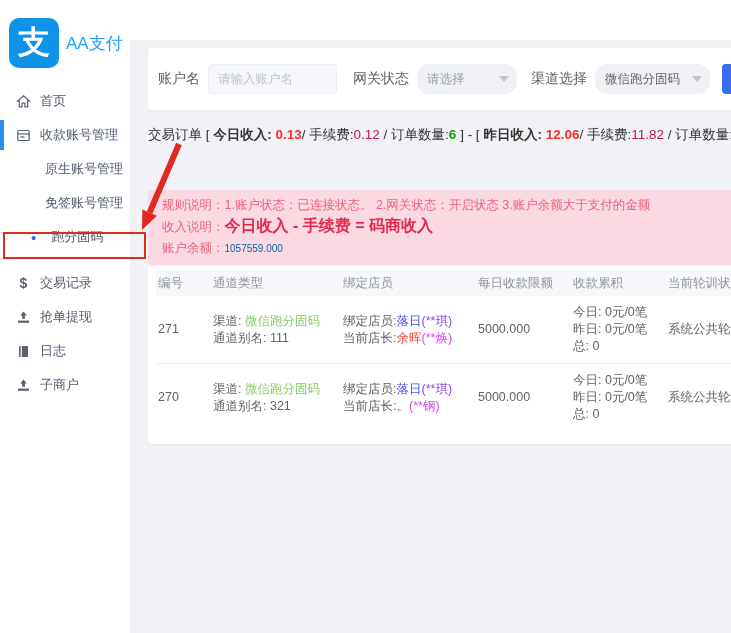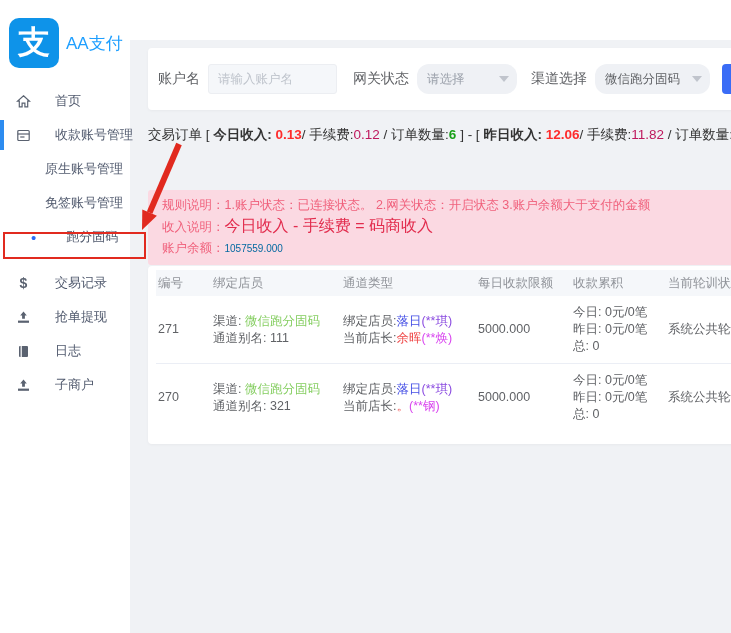--- a/index.html
+++ b/index.html
@@ -9,21 +9,21 @@
 
   .topbar{position:absolute;left:130px;top:0;width:601px;height:40px;background:#fff;}
 
   
   .sidebar{position:absolute;left:0;top:0;width:130px;height:633px;background:#fff;z-index:5;}
   .logo-row{display:flex;align-items:center;gap:7px;padding:18px 0 0 9px;}
   .logo-badge{width:50px;height:50px;background:#0e93e9;border-radius:10px;color:#fff;
               display:flex;align-items:center;justify-content:center;font-size:32px;font-weight:bold;}
   .logo-title{color:#1e9fff;font-size:17px;}
   .menu{margin-top:16px;}
-  .menu-item{position:relative;height:34px;display:flex;align-items:center;gap:24px;
+  .menu-item{position:relative;height:34px;display:flex;align-items:center;gap:9px;
              padding-left:16px;font-size:13px;color:#515a6e;cursor:pointer;white-space:nowrap;}
   .menu-item.sub{padding-left:45px;}
   .menu-item.bullet-item{padding-left:31px;}
   .active-bar{position:absolute;left:0;top:2px;width:4px;height:30px;background:#2d8cf0;}
   .mi{width:15px;height:15px;flex:0 0 15px;display:inline-flex;align-items:center;justify-content:center;}
   .mi svg{display:block;}
   .icon-dollar::before{content:"$";font-weight:bold;font-size:14px;color:#5a6270;}
   .bullet-dot{color:#2d6af6;font-size:15px;margin-right:6px;}
 
   
@@ -58,21 +58,21 @@
   .s-bold{font-weight:bold;margin-top:36px;}
   .s-red{color:#fe2c2c;font-weight:bold;}
   .s-blue{color:#be185d;}
   .s-green{color:#18a018;font-weight:bold;}
 
   
   .notice{position:absolute;left:148px;top:190px;width:700px;box-sizing:border-box;
           background:#fbd9e2;border-radius:3px;padding:7px 14px;z-index:3;}
   .n-line1{font-size:12.5px;color:#f0617c;line-height:17px;white-space:nowrap;}
   .n-line2{font-size:12.5px;color:#f0617c;line-height:23px;white-space:nowrap;}
-  .n-strong{font-size:16px;font-weight:normal;color:#e22c4d;}
+  .n-strong{font-size:16px;font-weight:bold;color:#e22c4d;}
   .n-line3{font-size:12.5px;color:#f0617c;line-height:19px;white-space:nowrap;}
   .n-balance{font-size:10px;font-weight:normal;color:#0369a1;}
 
   
   .table-card{position:absolute;left:148px;top:266px;width:700px;height:178px;background:#fff;
               border-radius:4px;box-shadow:0 1px 3px rgba(0,0,0,.04);
               padding:4px 0 0 8px;box-sizing:border-box;}
   .tgrid{display:grid;grid-template-columns:55px 130px 135px 95px 95px 182px;align-items:center;}
   .thead{height:26px;background:#f5f7fa;font-size:12.5px;color:#909399;}
   .thead > div{padding-left:2px;white-space:nowrap;}
@@ -210,22 +210,22 @@
     </div>
     <div class="n-line3">
       <span>账户余额：</span><span class="n-balance">1057559.000</span>
     </div>
   </div>
 
   <div class="table-card">
 
     <div class="tgrid thead">
       <div>编号</div>
+      <div>通道类型</div>
       <div>绑定店员</div>
-      <div>通道类型</div>
       <div>每日收款限额</div>
       <div>收款累积</div>
       <div>当前轮训状态</div>
     </div>
 
     <div class="tgrid trow">
       <div>271</div>
       <div>
         <span>渠道: </span><span class="c-green">微信跑分固码</span><br>
         <span>通道别名: 111</span>

